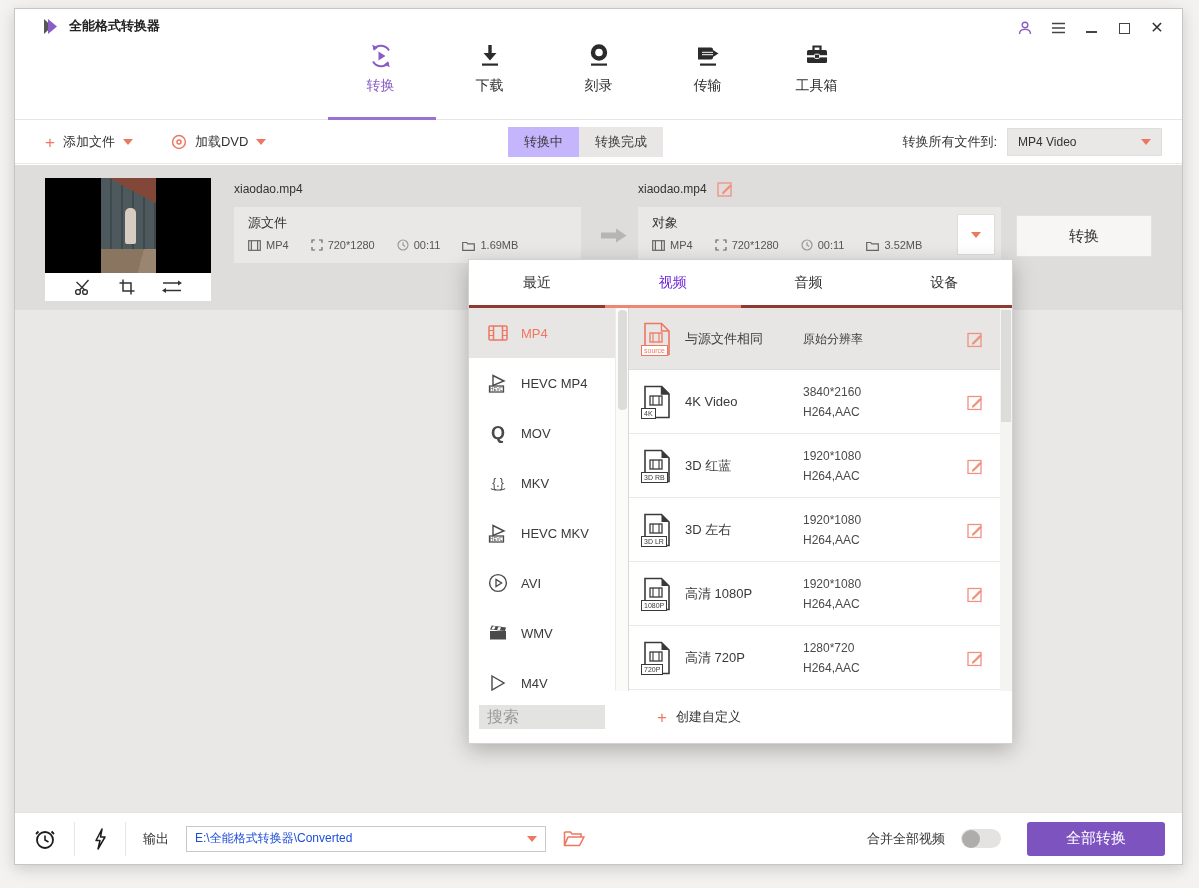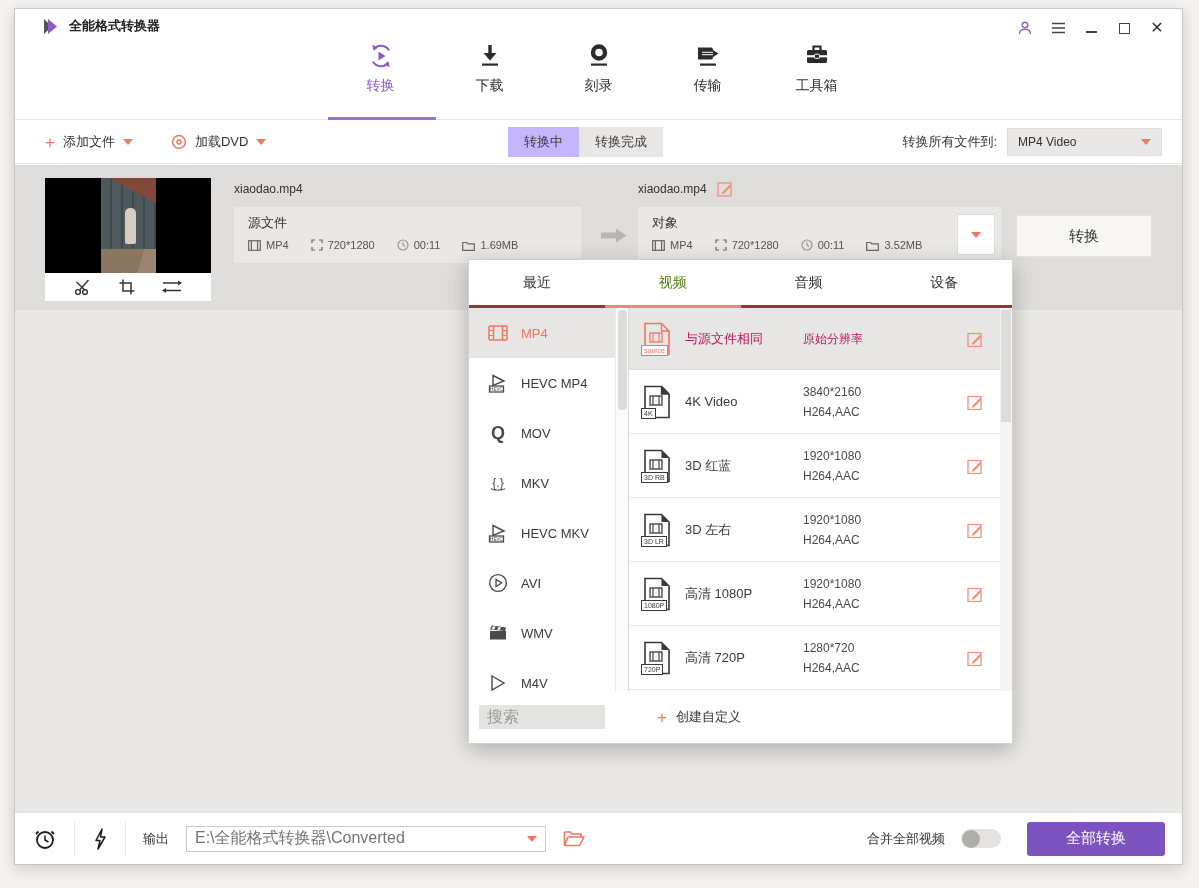--- a/index.html
+++ b/index.html
@@ -70,55 +70,55 @@
 
   
   .mainarea { position:absolute; left:0; right:0; top:301px; bottom:52px; background:#e9e8e6; }
 
   
   .fmtpanel { position:absolute; left:453px; top:250px; width:545px; height:485px; background:#fff;
               border:1px solid #d2d2d0; box-shadow:0 6px 20px rgba(0,0,0,.25); z-index:6; }
   .fmt-tabs { display:flex; height:48px; }
   .fmt-tab { flex:1; display:flex; align-items:center; justify-content:center; font-size:14px; color:#333;
              border-bottom:3px solid #8e3a30; cursor:pointer; }
-  .fmt-tab.active { color:#4d7c0f; border-bottom-color:#ef8672; }
+  .fmt-tab.active { color:#6d28d9; border-bottom-color:#ef8672; }
   .fmt-body { position:absolute; left:0; right:0; top:48px; bottom:52px; overflow:hidden; }
   .fmt-list { position:absolute; left:0; top:0; bottom:0; width:146px; overflow:hidden; }
   .fmt-item { height:50px; display:flex; align-items:center; gap:12px; padding-left:18px; font-size:13px; color:#3a3a3a; cursor:pointer; }
   .fmt-item .fic { color:#4a4a4a; display:flex; }
   .fmt-item.selected { background:#e7e6e4; color:#ee7762; }
   .fmt-item.selected .fic { color:#ee7762; }
   .fmt-scrollstrip { position:absolute; left:146px; top:0; bottom:0; width:13px; background:#fbfbfa; border-left:1px solid #ececea; }
   .fmt-scrollstrip .thumb-bar { position:absolute; left:2px; top:2px; width:9px; height:100px; background:#dcdcda; border-radius:4px; }
   .preset-list { position:absolute; left:159px; right:12px; top:0; bottom:0; border-left:1px solid #d8d8d6; overflow:hidden; }
   .preset-row { position:relative; height:64px; display:flex; align-items:center; padding-left:14px; border-bottom:1px solid #e9e9e7; cursor:pointer; }
   .preset-row.selected { height:62px; background:#e7e6e4; border-bottom:1px solid #dcdcda; }
   .pic { position:relative; width:28px; height:34px; color:#3a3a3a; }
   .preset-row.selected .pic { color:#ee7762; }
   .pic .badge { position:absolute; left:-2px; bottom:0; background:#fff; border:1px solid currentColor; color:currentColor;
                 font-size:7px; line-height:9px; padding:0 2px; white-space:nowrap; }
   .pname { margin-left:14px; width:118px; font-size:13px; color:#3a3a3a; }
   .pspecs { width:140px; font-size:12px; color:#4a4a4a; line-height:20px; }
-  .preset-row.selected .pname, .preset-row.selected .pspecs { color:#be185d; }
+  .preset-row.selected .pname, .preset-row.selected .pspecs { color:#404040; }
   .pedit { position:absolute; right:16px; top:50%; transform:translateY(-50%); display:flex; cursor:pointer; }
   .right-scrollbar { position:absolute; right:0; top:48px; bottom:52px; width:12px; background:#f4f4f2; }
   .right-scrollbar .thumb-bar { position:absolute; left:1px; top:2px; width:10px; height:112px; background:#dcdcda; }
   .fmt-bottom { position:absolute; left:0; right:0; bottom:0; height:52px; background:#fff; display:flex; align-items:center; }
   .search-input { margin-left:10px; width:126px; height:24px; background:#e3e3e1; border:none; outline:none;
                   padding:0 8px; font-size:16px; color:#555; font-family:"Liberation Sans",sans-serif; }
   .search-input::placeholder { color:#9a9a9a; }
   .create-custom { position:absolute; left:188px; display:flex; align-items:center; gap:9px; font-size:13px; color:#333; cursor:pointer; }
 
   
   .statusbar { position:absolute; left:0; right:0; bottom:0; height:52px; background:#fff; border-top:1px solid #e3e3e1; }
   .sb-left { display:flex; align-items:center; height:100%; padding-left:18px; gap:17px; }
   .sb-divider { width:1px; height:34px; background:#e6e6e4; }
   .sb-label { font-size:13px; color:#333; }
   .out-select { width:360px; height:26px; border:1px solid #c9c9c7; background:#fff; display:flex; align-items:center;
-                padding:0 8px; font-size:16px; color:#737373; cursor:pointer;gap:12px; }
+                padding:0 8px; font-size:12px; color:#1d4ed8; cursor:pointer;gap:12px; }
   .out-select .caret { margin-left:auto; }
   .sb-right { position:absolute; right:17px; top:0; height:100%; display:flex; align-items:center; gap:16px; }
   .toggle { width:40px; height:19px; border-radius:10px; background:#e4e3e1; position:relative; cursor:pointer; }
   .toggle .knob { position:absolute; left:1px; top:0.5px; width:18px; height:18px; border-radius:50%; background:#aeadab; }
   .convert-all-btn { width:138px; height:34px; background:#7d53c0; border-radius:3px; color:#fff; font-size:15px;
                      display:flex; align-items:center; justify-content:center; cursor:pointer; margin-left:10px; }
   .sicon { display:flex; cursor:pointer; }
 </style>
 </head>
 <body>

